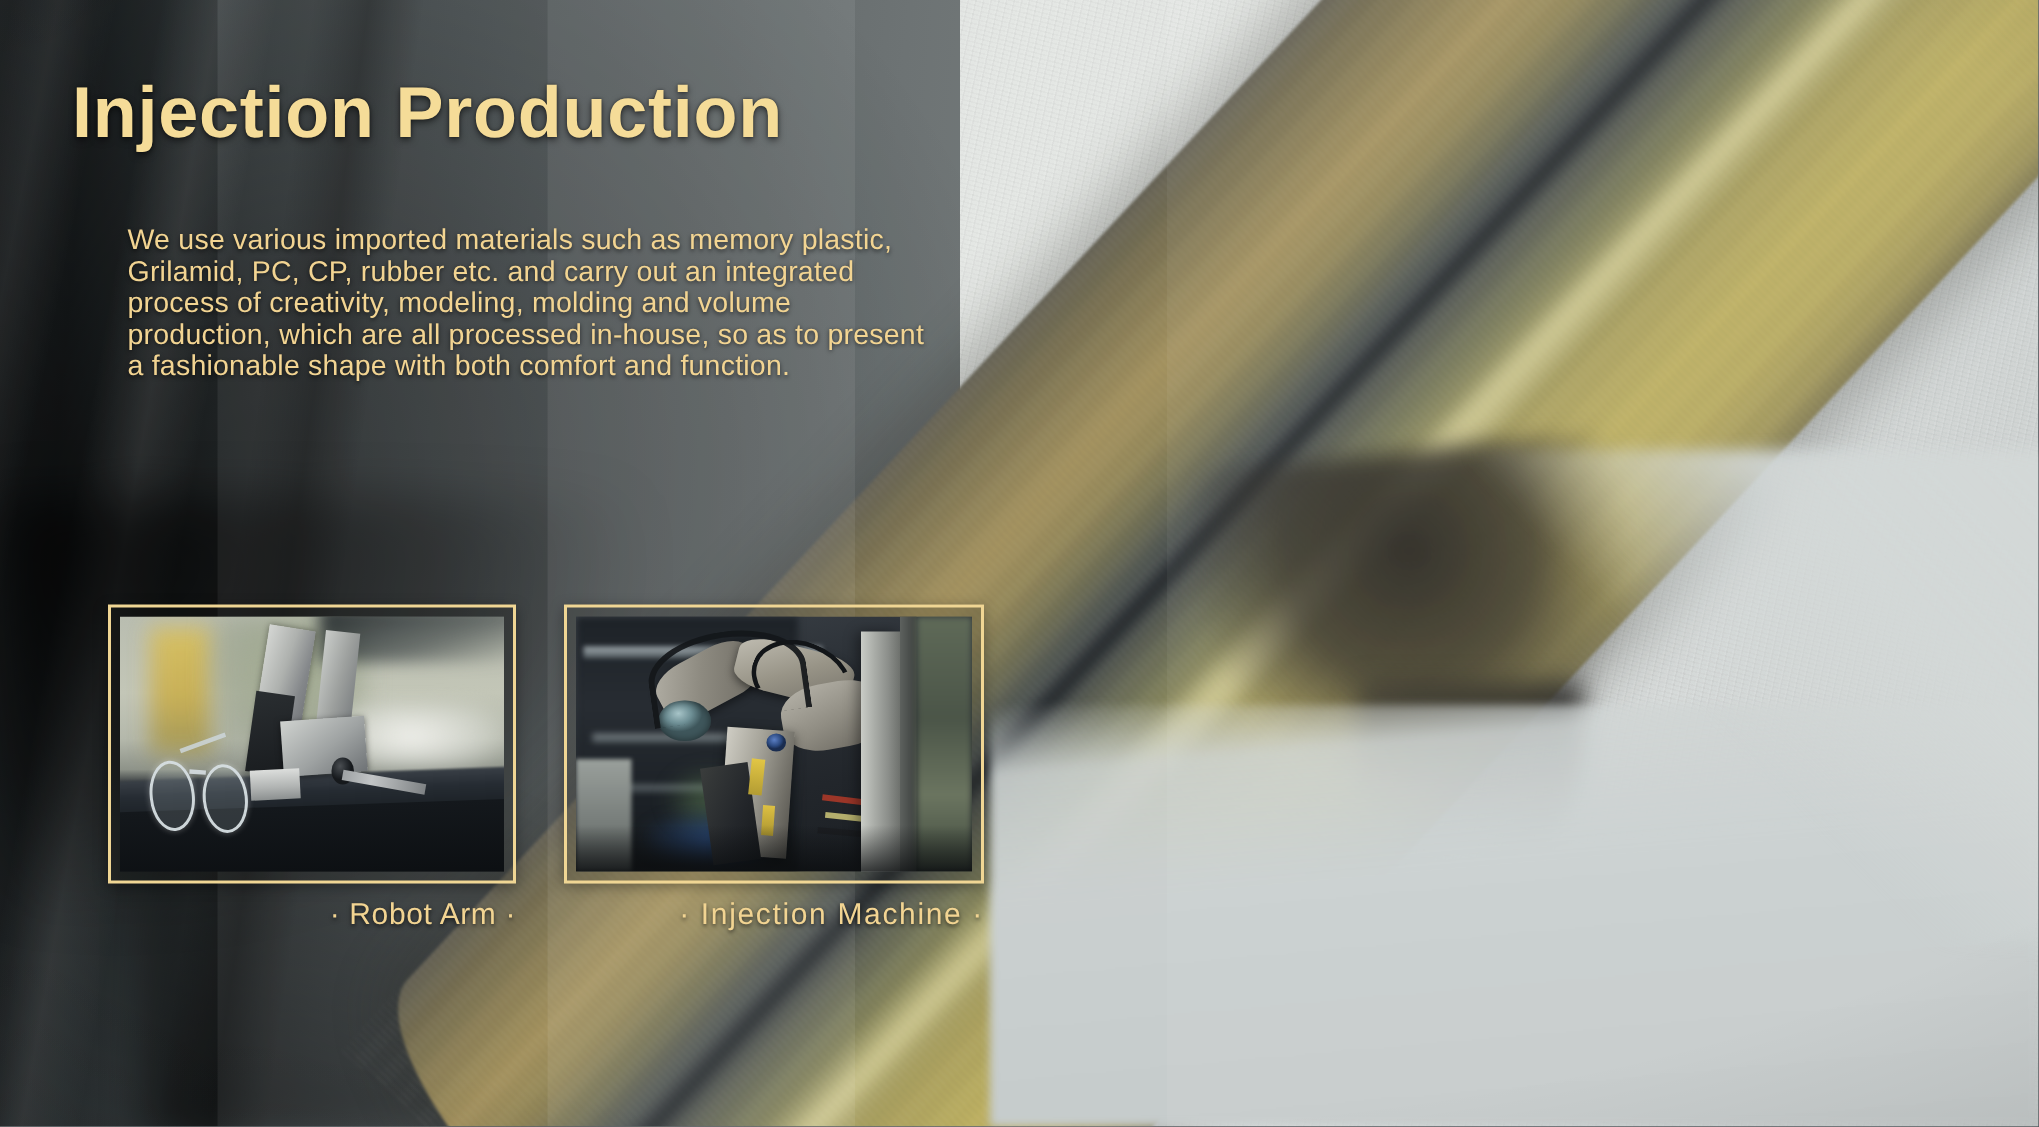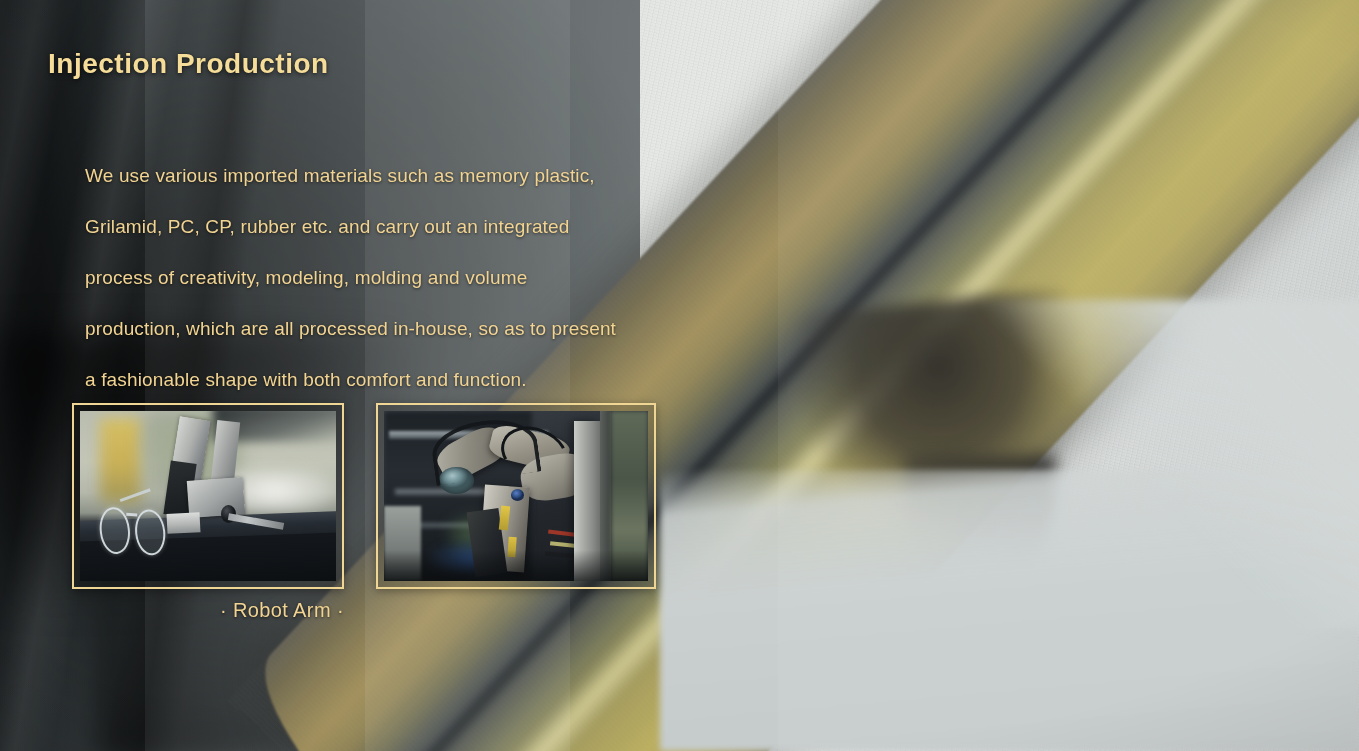--- a/index.html
+++ b/index.html
@@ -139,33 +139,33 @@
   .vignette {
     position:absolute; inset:0;
     background:radial-gradient(120% 100% at 50% 45%, rgba(0,0,0,0) 55%, rgba(0,0,0,.22) 100%);
   }
 
   
   .content { position:absolute; inset:0; }
 
   #page-title {
     position:absolute; left:48px; top:48px;
-    font-size:28px;
+    font-size:48px;
     font-weight:bold;
     letter-spacing:.5px;
     color:#f5dc98;
     text-shadow:0 2px 5px rgba(0,0,0,.55), 0 0 2px rgba(0,0,0,.4);
     white-space:nowrap;
   }
 
   #body-copy {
     position:absolute; left:85px; top:150px;
     width:540px;
     font-size:19px;
-    line-height:51px;
+    line-height:21px;
     color:#f2d492;
     text-shadow:0 1px 3px rgba(0,0,0,.6);
     letter-spacing:.15px;
   }
 
   .thumbs { position:absolute; left:72px; top:403px; display:flex; gap:32px; }
 
   .thumb-card { width:272px; }
   .thumb-frame {
     width:272px; height:186px;
@@ -523,17 +523,18 @@
             <div class="p2-blue-dot"></div>
             <div class="p2-wire1"></div>
             <div class="p2-wire2"></div>
             <div class="p2-wire3"></div>
             <div class="p2-post"></div>
             <div class="p2-postedge"></div>
             <div class="p2-right"></div>
             <div class="p2-shadowbot"></div>
           </div>
         </div>
+        <div class="thumb-caption">· Injection Machine ·</div>
       </div>
 
     </div>
   </div>
 </div>
 
 </body></html>

